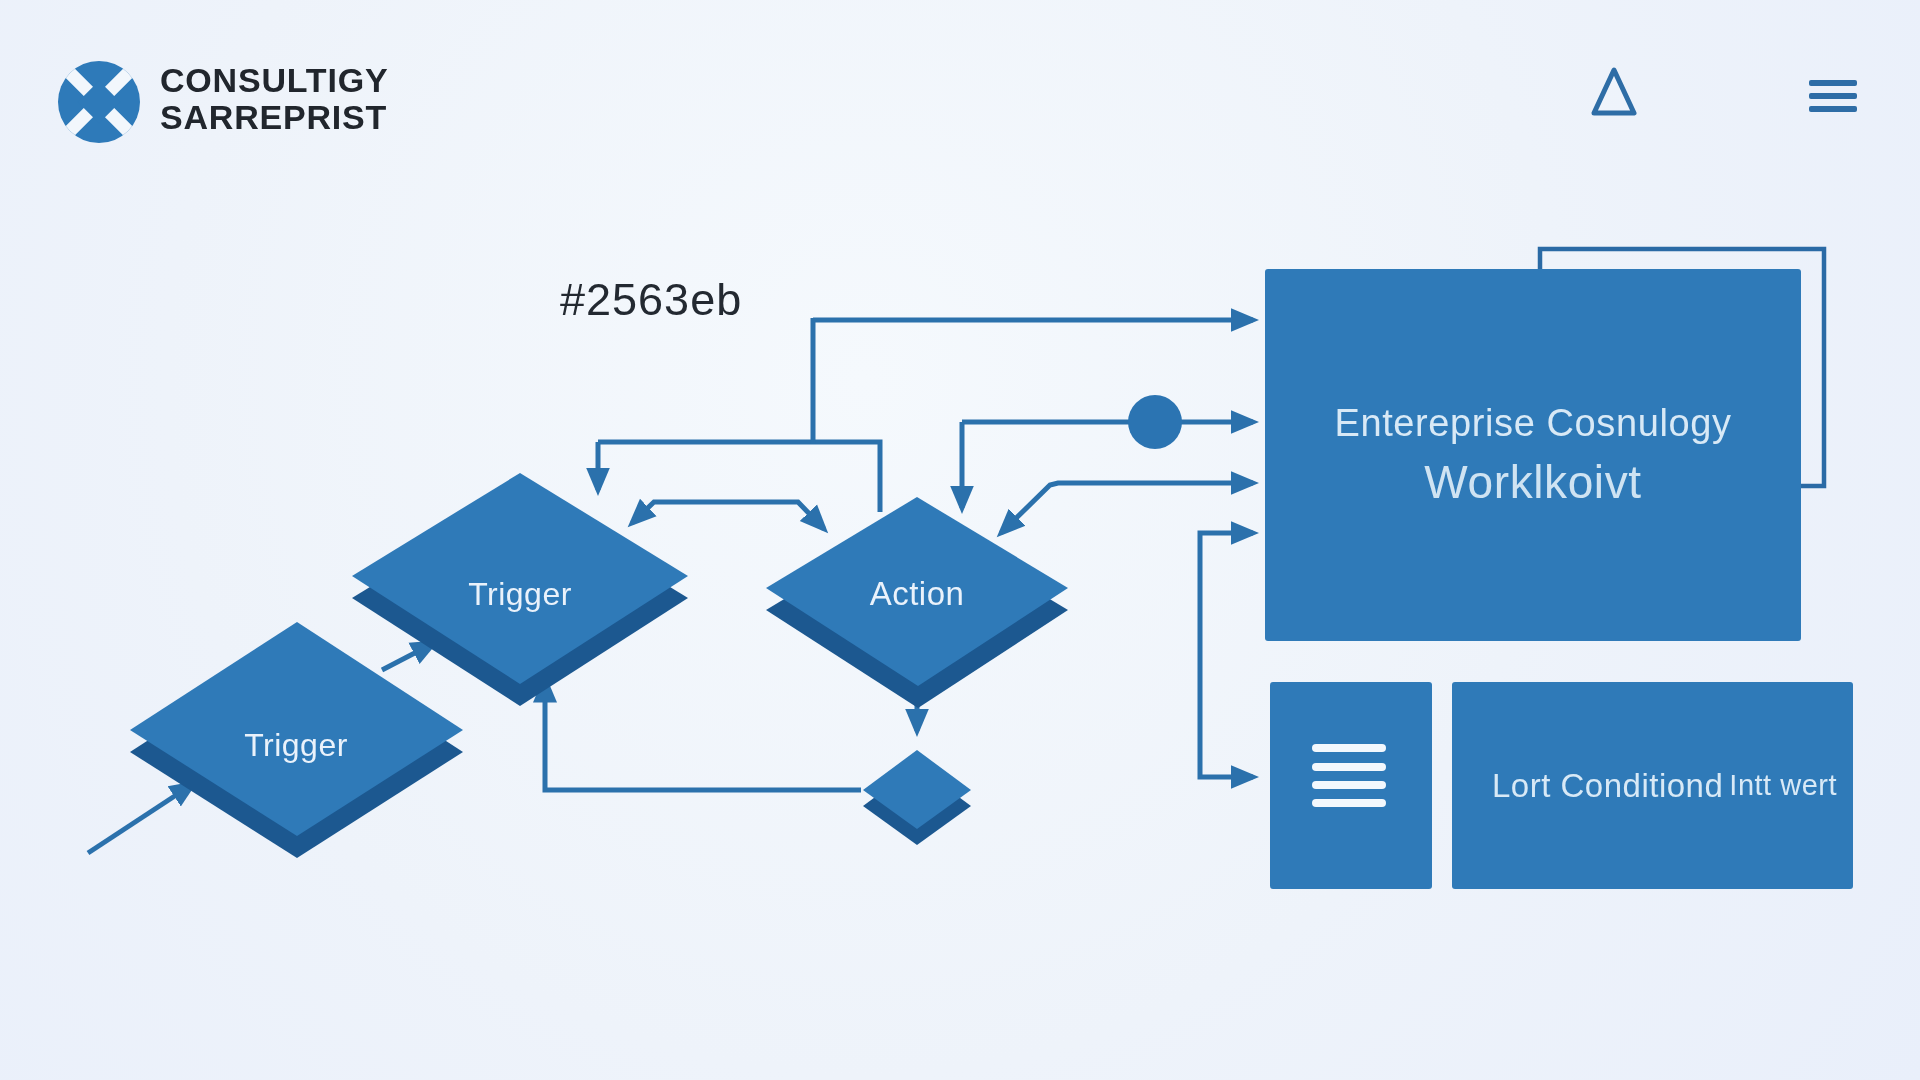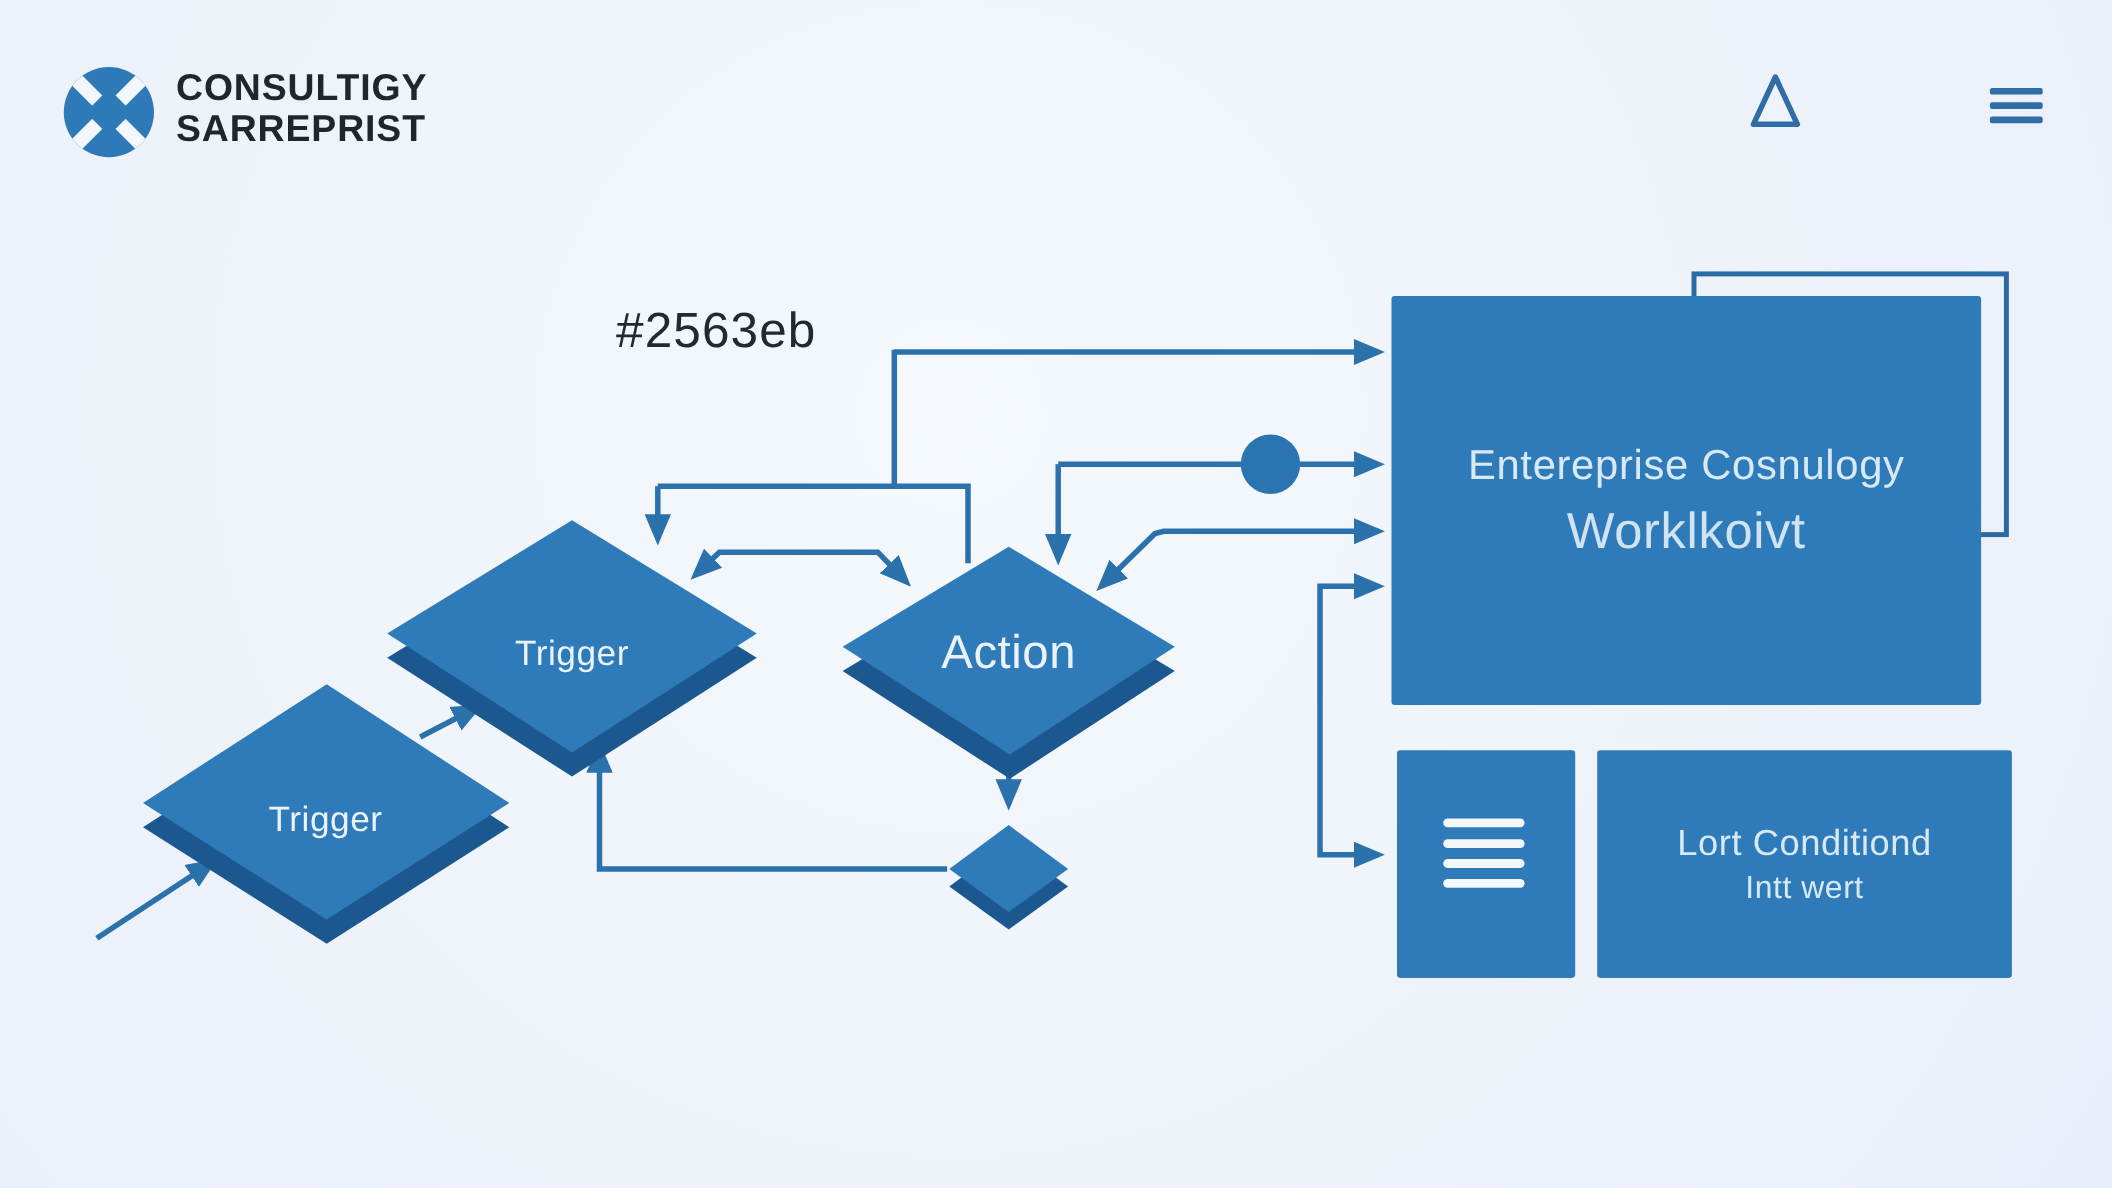--- a/index.html
+++ b/index.html
@@ -39,38 +39,38 @@
   }
 
   
   svg.diagram{left:0;top:0;}
 
   
   .nlabel{
     transform:translate(-50%,-50%);color:#eaf2fb;font-weight:500;white-space:nowrap;
   }
   .lab-t{font-size:32px;letter-spacing:.5px;margin-top:16px;}
-  .lab-a{font-size:43px;letter-spacing:.5px;}
+  .lab-a{font-size:33px;letter-spacing:.5px;}
 
   
   .panel{background:#2f7ab8;border-radius:3px;}
   .mainbox{
     left:1265px;top:269px;width:536px;height:372px;
     display:flex;flex-direction:column;align-items:center;justify-content:center;gap:10px;
     color:#d8e9f6;cursor:pointer;
   }
   .mainbox .t1{font-size:38px;font-weight:400;letter-spacing:.6px;text-align:center;}
   .mainbox .t2{font-size:46px;font-weight:400;letter-spacing:.6px;opacity:.95;}
   .listbox{left:1270px;top:682px;width:162px;height:207px;cursor:pointer;}
   .listbox .line{position:absolute;left:42px;width:74px;height:8px;background:#f3f8fd;border-radius:4px;}
   .listbox .l1{top:62px}.listbox .l2{top:81px}.listbox .l3{top:99px}.listbox .l4{top:117px}
   .detailbox{
     left:1452px;top:682px;width:377px;height:207px;
-    display:flex;flex-direction:column;align-items:center;justify-content:center;gap:6px;
-    color:#d8e9f6;cursor:pointer;
+    display:flex;flex-direction:row;align-items:center;justify-content:center;gap:6px;
+    color:#d8e9f6;cursor:pointer;padding-left:24px;
   }
   .detailbox .t1{font-size:33px;font-weight:400;letter-spacing:.5px;}
   .detailbox .t2{font-size:29px;font-weight:400;letter-spacing:.5px;}
 </style>
 </head>
 <body>
 
 <div class="stage">
 
   <div class="abs logo">

